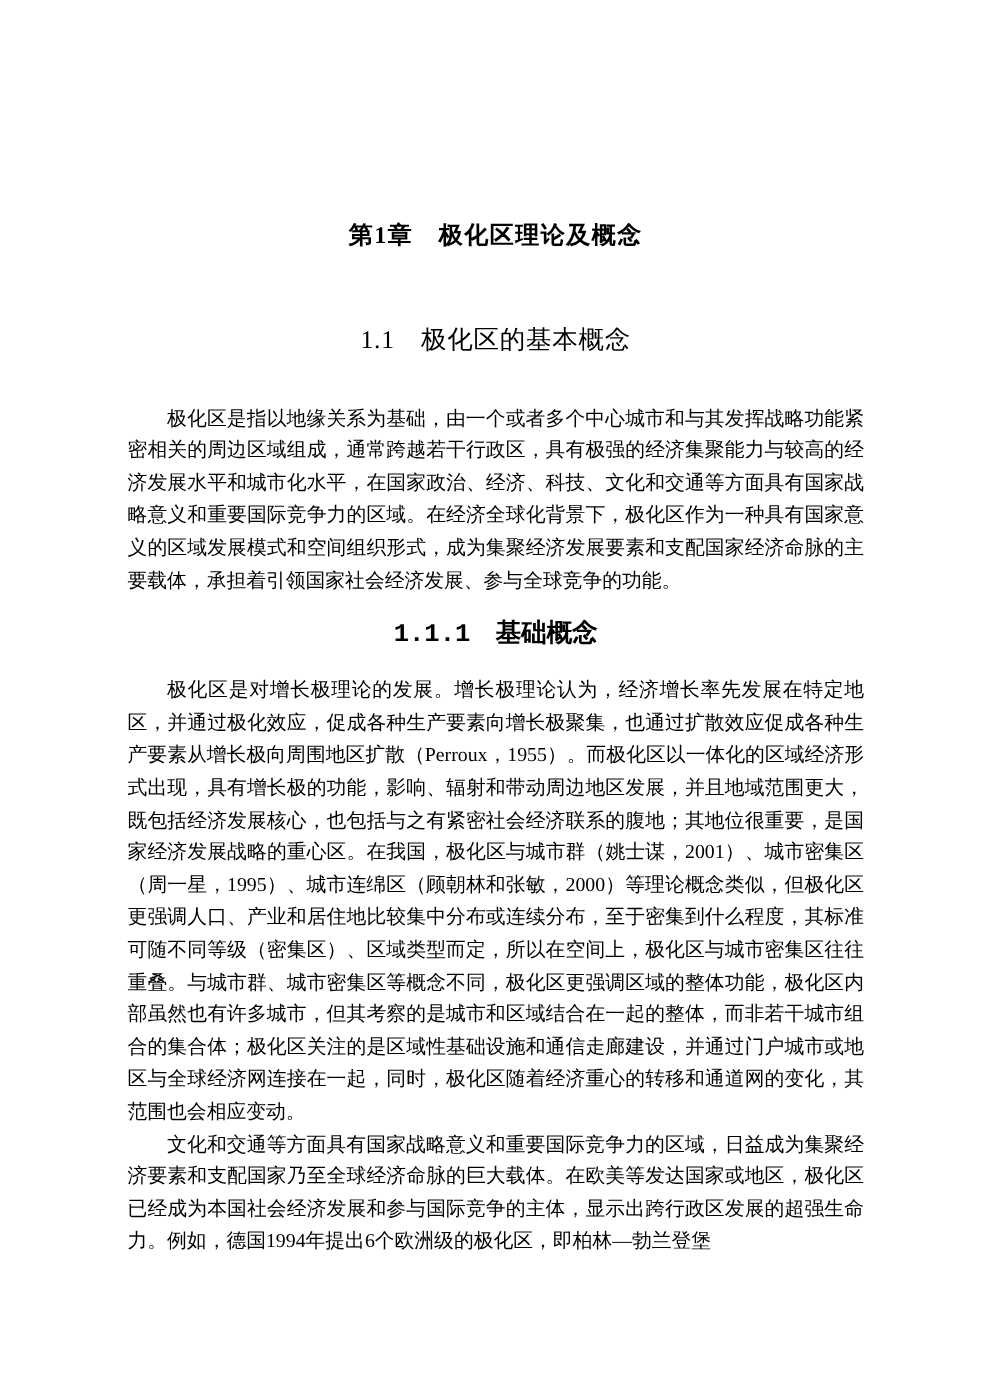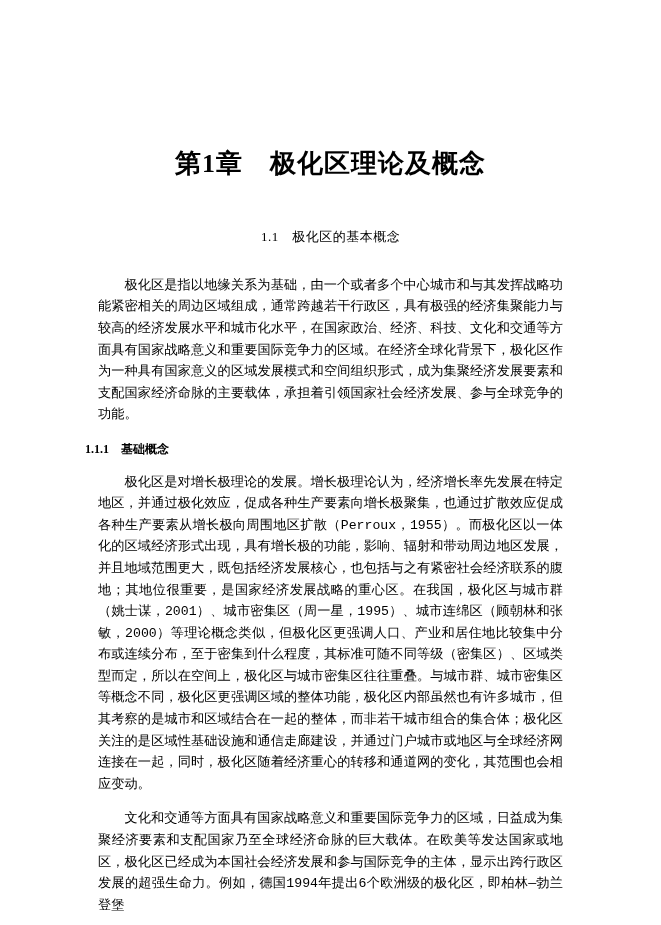--- a/index.html
+++ b/index.html
@@ -13,49 +13,49 @@
     height: 925px;
     background: #ffffff;
     box-sizing: border-box;
     padding: 148px 85px 40px 85px;
     overflow: hidden;
     color: #000000;
     font-family: "Liberation Serif", "DejaVu Serif", serif;
   }
   .chapter-title {
     margin: 0 0 50px 0;
-    font-size: 26px;
+    font-size: 16px;
     font-weight: bold;
     text-align: center;
     letter-spacing: 1px;
     line-height: 1.2;
   }
   .section-title {
     margin: 0 0 30px 0;
-    font-size: 13px;
+    font-size: 17px;
     font-weight: normal;
     text-align: center;
     letter-spacing: 0.5px;
     line-height: 1.2;
   }
   .body-para {
-    margin: 13px;
+    margin: 0;
     font-size: 13.2px;
     line-height: 21.6px;
     text-align: justify;
     text-indent: 2em;
     word-break: break-all;
-    font-family: Liberation Mono, monospace;
   }
   .subsection-title {
     margin: 16px 0 14px 0;
-    font-size: 12px;
+    font-size: 17px;
     font-weight: bold;
-    font-family: Liberation Serif, serif;
+    font-family: Liberation Mono, monospace;
     line-height: 1.3;
+    text-align: center;
   }
 </style>
 </head>
 <body>
 
 <div class="page">
   <h1 class="chapter-title">第1章　极化区理论及概念</h1>
 
   <h2 class="section-title">1.1　极化区的基本概念</h2>
 

